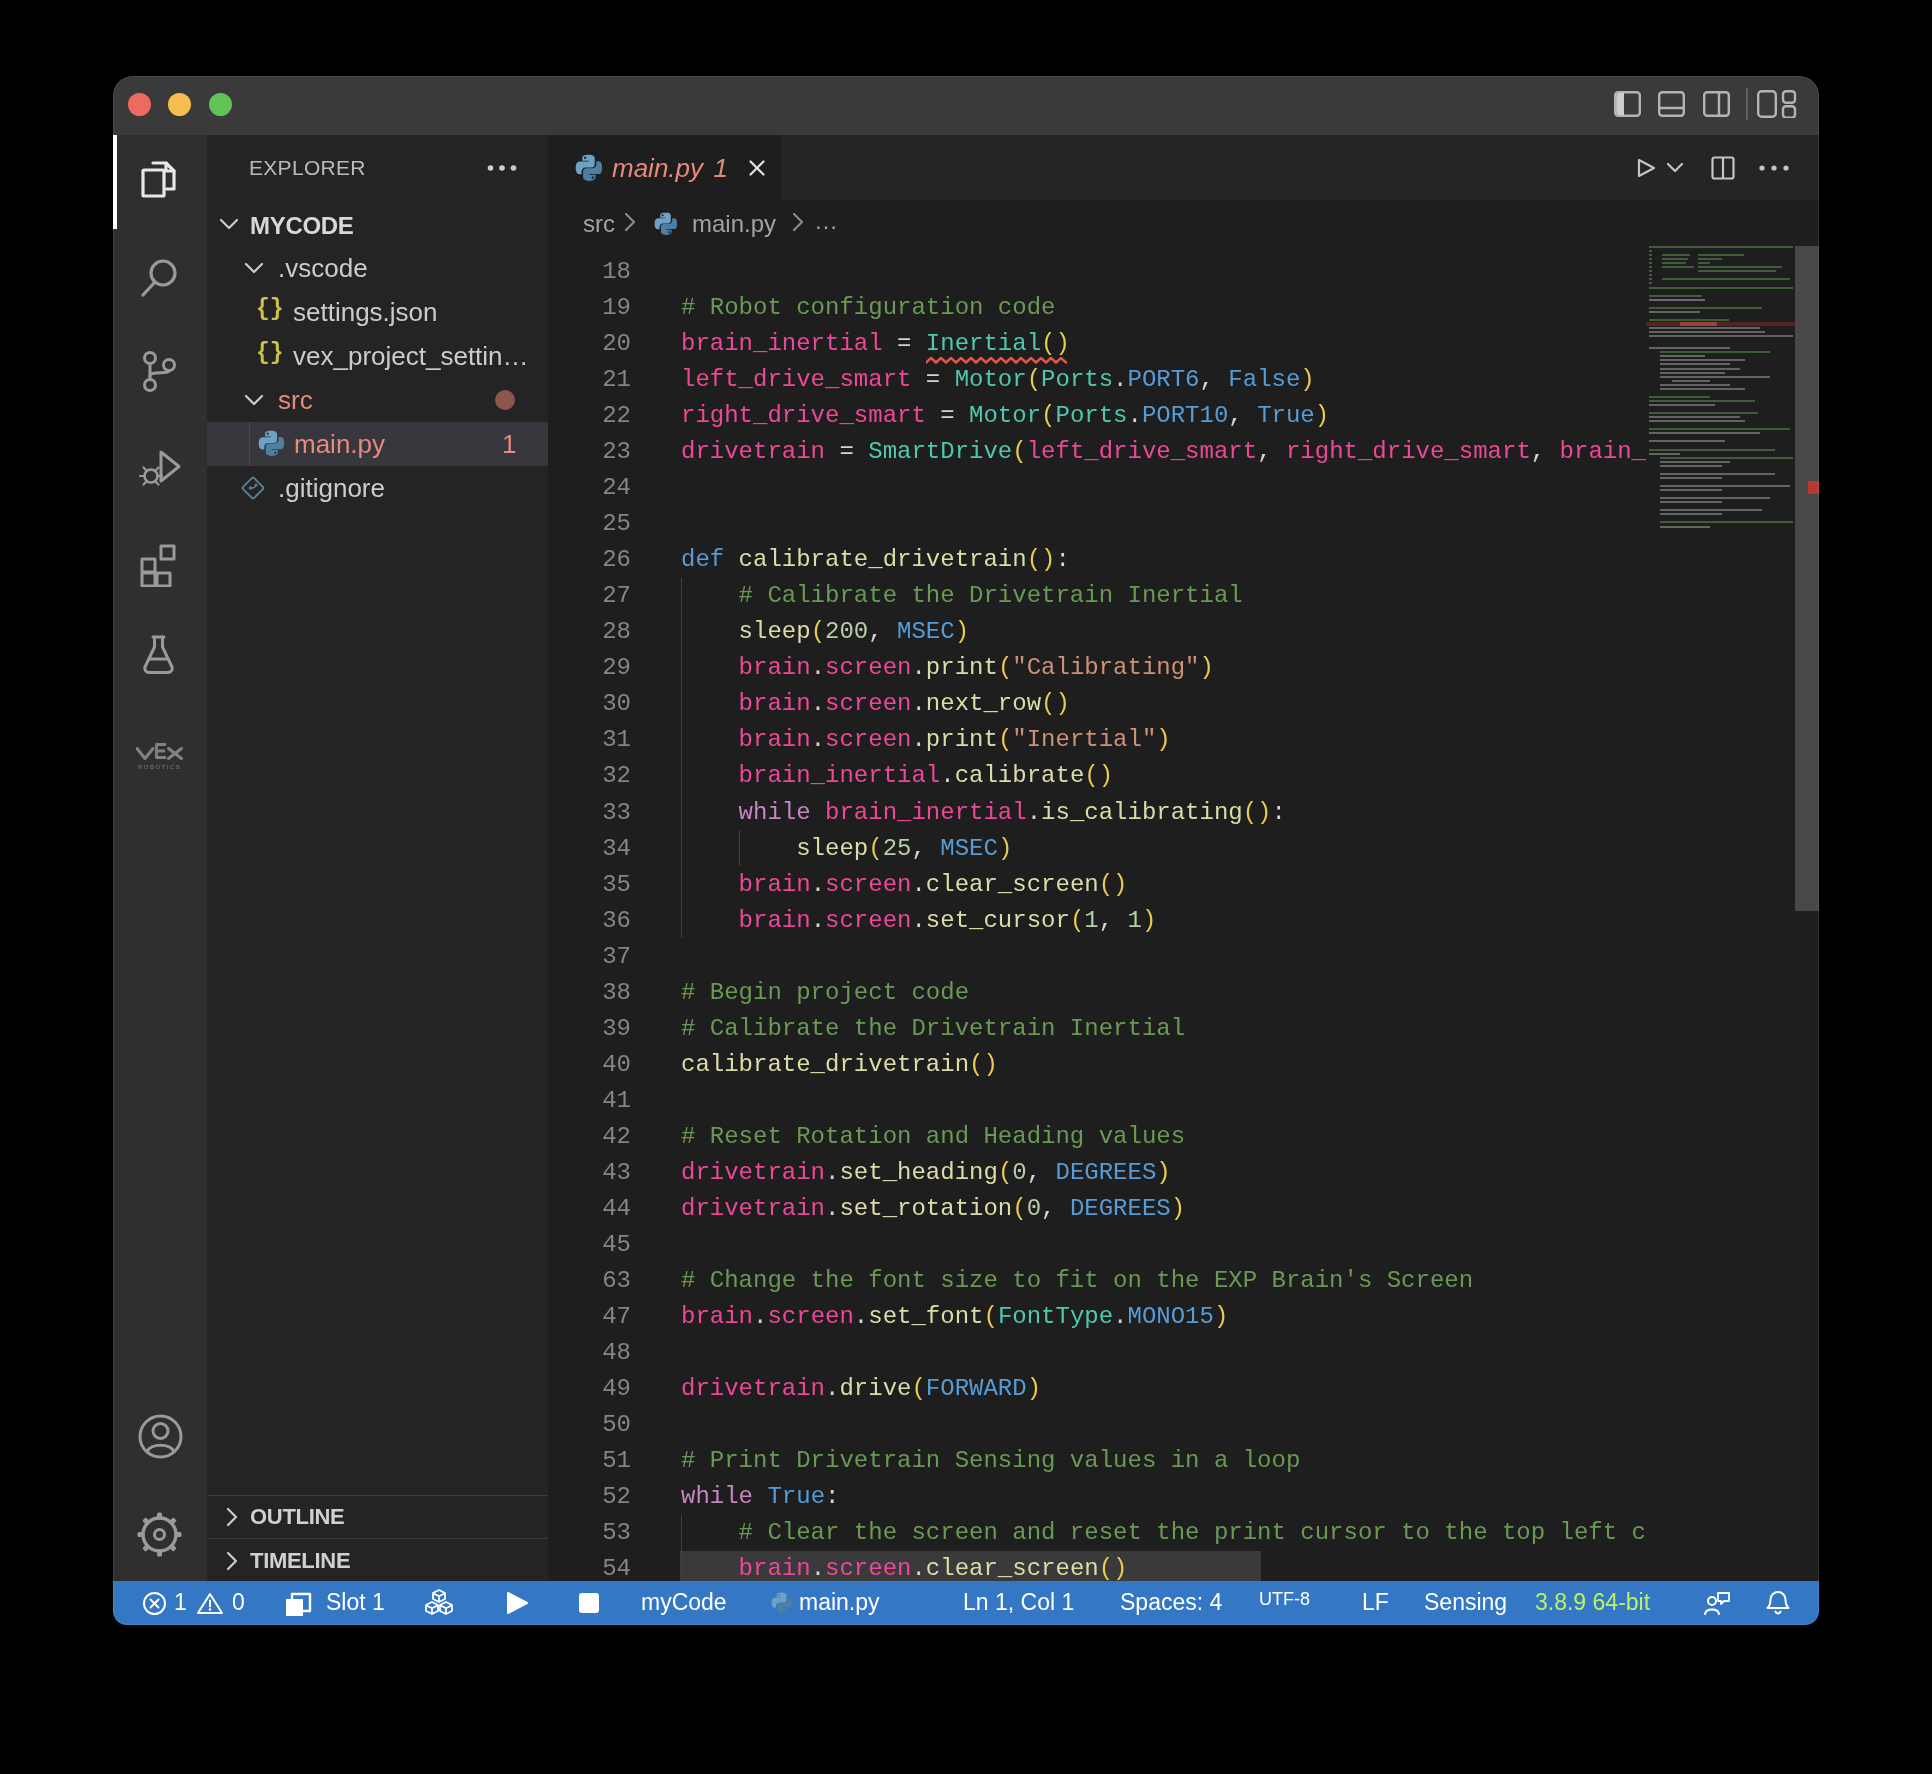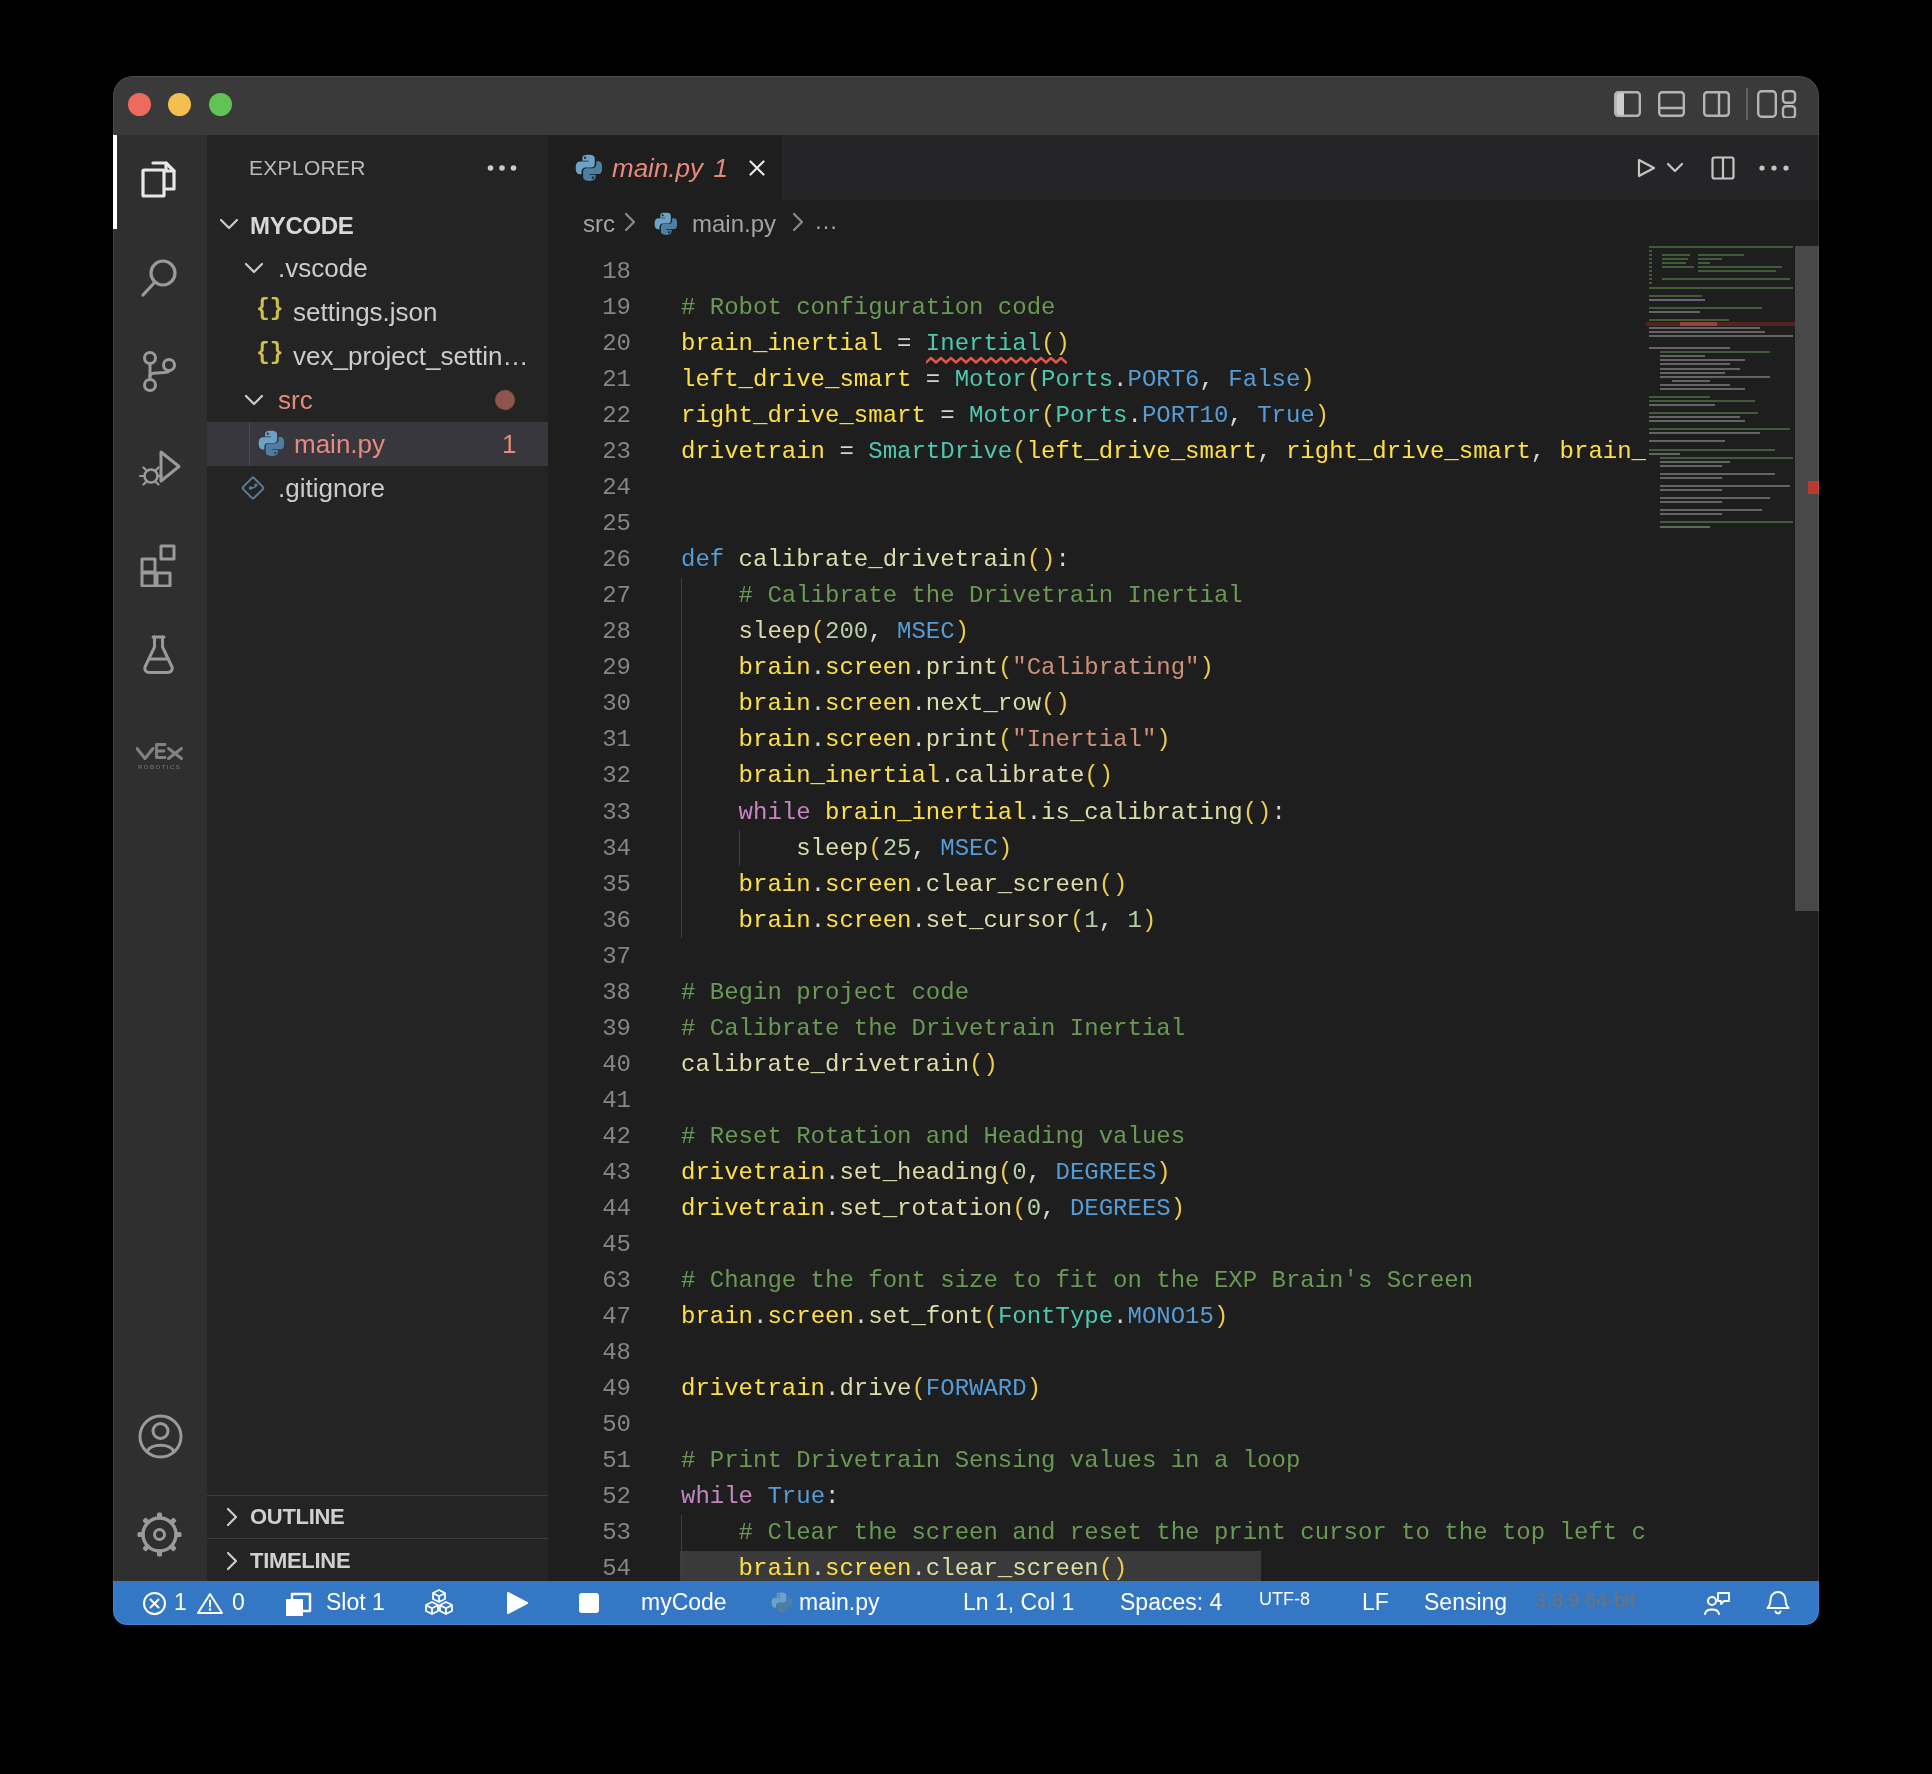--- a/index.html
+++ b/index.html
@@ -10,21 +10,21 @@
 #activity { position:absolute; left:0; top:59px; width:94px; height:1446px; background:#2f2f30; }
 #sidebar { position:absolute; left:94px; top:59px; width:341px; height:1446px; background:#242425; }
 #tabbar { position:absolute; left:435px; top:59px; width:1271px; height:65px; background:#252527; }
 #statusbar { position:absolute; left:0; bottom:0; width:100%; height:44px; background:#3377c5; }
 .tl { position:absolute; top:16.5px; width:23px; height:23px; border-radius:50%; }
 .gl { position:absolute; left:488px; width:30px; height:36px; line-height:36px;
   font-family:"Liberation Mono",monospace; font-size:24px; color:#858585; text-align:right; }
 .gn { }
 .cl { position:absolute; left:568px; height:36px; line-height:36px; white-space:pre;
   font-family:"Liberation Mono",monospace; font-size:24px; }
-.tc { color:#6A9955;text-align:center; } .tv { color:#fde047; } .to { color:#d4d4d4; }
+.tc { color:#6A9955;text-align:center; } .tv { color:#ec4899; } .to { color:#d4d4d4; }
 .tf { color:#DCDCAA; } .tt { color:#4EC9B0; } .tk { color:#569CD6; }
 .tK { color:#C586C0; } .tn { color:#B5CEA8; } .ts { color:#CE9178; }
 .tp { color:#e8cb4f; }
 .srow { position:absolute; font-size:26px; color:#cccccc; white-space:pre; }
 .b { font-weight:bold; letter-spacing:-0.3px; }
 .json { position:absolute; font-family:"Liberation Mono",monospace; font-size:23px; font-weight:bold; color:#cdc14b; }
 #title { position:absolute; top:14px; left:0; width:100%; text-align:center; font-size:26px; font-weight:600; color:#c9c9c9; }
 #editor { position:absolute; left:435px; top:124px; width:1271px; height:1381px; background:#1e1e1e; overflow:hidden; }
 </style></head>
 <body>
@@ -379,21 +379,21 @@
 <svg style="position:absolute;left:658px;top:1516px" width="21" height="21" viewBox="0 0 110 110">
       <path fill="#6da2c6" d="M54.9 3c-4.3 0-8.5.4-12.2 1.1-10.7 1.9-12.7 5.9-12.7 13.2v9.7h25.4v3.2H20.3c-7.4 0-13.8 4.4-15.8 12.9-2.3 9.7-2.4 15.8 0 26 1.8 7.6 6.1 12.9 13.4 12.9h8.7V70.4c0-8.4 7.2-15.7 15.8-15.7h25.3c7 0 12.7-5.8 12.7-12.9V17.3c0-6.9-5.8-12-12.7-13.2C63.6 3.3 59.2 3 54.9 3zM41.2 10.8c2.6 0 4.8 2.2 4.8 4.9 0 2.6-2.1 4.8-4.8 4.8-2.6 0-4.8-2.2-4.8-4.8 0-2.7 2.1-4.9 4.8-4.9z"></path>
       <path fill="#4e7fa2" d="M86.9 30.2v11.3c0 8.7-7.4 16.1-15.8 16.1H45.8c-6.9 0-12.7 5.9-12.7 12.9v24.2c0 6.9 6 11 12.7 12.9 8.1 2.4 15.8 2.8 25.3 0 6.4-1.8 12.7-5.6 12.7-12.9v-9.7H58.5v-3.2h38c7.4 0 10.1-5.1 12.7-12.9 2.7-8 2.6-15.6 0-26-1.8-7.4-5.3-12.9-12.7-12.9h-9.6zM72.6 91.5c2.6 0 4.8 2.2 4.8 4.8 0 2.7-2.1 4.9-4.8 4.9-2.6 0-4.8-2.2-4.8-4.9 0-2.6 2.1-4.8 4.8-4.8z"></path>
     </svg>
 <div style="position:absolute;left:686px;top:1513px;font-size:23px;color:#fff">main.py</div>
 <div style="position:absolute;left:850px;top:1513px;font-size:23px;color:#fff">Ln 1, Col 1</div>
 <div style="position:absolute;left:1007px;top:1513px;font-size:23px;color:#fff">Spaces: 4</div>
 <div style="position:absolute;left:1146px;top:1513px;font-size:18px;color:#fff">UTF-8</div>
 <div style="position:absolute;left:1249px;top:1513px;font-size:23px;color:#fff">LF</div>
 <div style="position:absolute;left:1311px;top:1513px;font-size:23px;color:#fff">Sensing</div>
-<div style="position:absolute;left:1422px;top:1513px;font-size:20px;color:#737373">3.8.9 64-bit</div>
+<div style="position:absolute;left:1422px;top:1513px;font-size:23px;color:#bef264">3.8.9 64-bit</div>
 <svg style="position:absolute;left:1590px;top:1514px;" width="28" height="26" viewBox="0 0 28 26" fill="none" stroke-linecap="round" stroke-linejoin="round">
 <circle cx="9" cy="11" r="4" stroke="#ffffff" stroke-width="2"></circle>
 <path d="M2 24 c1 -6 13 -6 14 0" stroke="#ffffff" stroke-width="2"></path>
 <path d="M15 3 h11 v8 h-5 l-3 3 v-3 h-3 z" stroke="#ffffff" stroke-width="1.8"></path>
     </svg>
 <svg style="position:absolute;left:1652px;top:1513px;" width="26" height="27" viewBox="0 0 26 27" fill="none" stroke-linecap="round" stroke-linejoin="round">
 <path d="M13 3 a7.5 7.5 0 0 1 7.5 7.5 c0 5 1.5 7 3 8.5 h-21 c1.5 -1.5 3 -3.5 3 -8.5 A7.5 7.5 0 0 1 13 3 Z" stroke="#ffffff" stroke-width="2"></path>
 <path d="M10.5 22.5 a2.6 2.6 0 0 0 5 0" stroke="#ffffff" stroke-width="2"></path>
     </svg>
   <div style="position:absolute;left:0;top:0;width:1706px;height:1549px;border:1px solid rgba(255,255,255,0.09);border-radius:20px 20px 14px 14px;pointer-events:none"></div>

